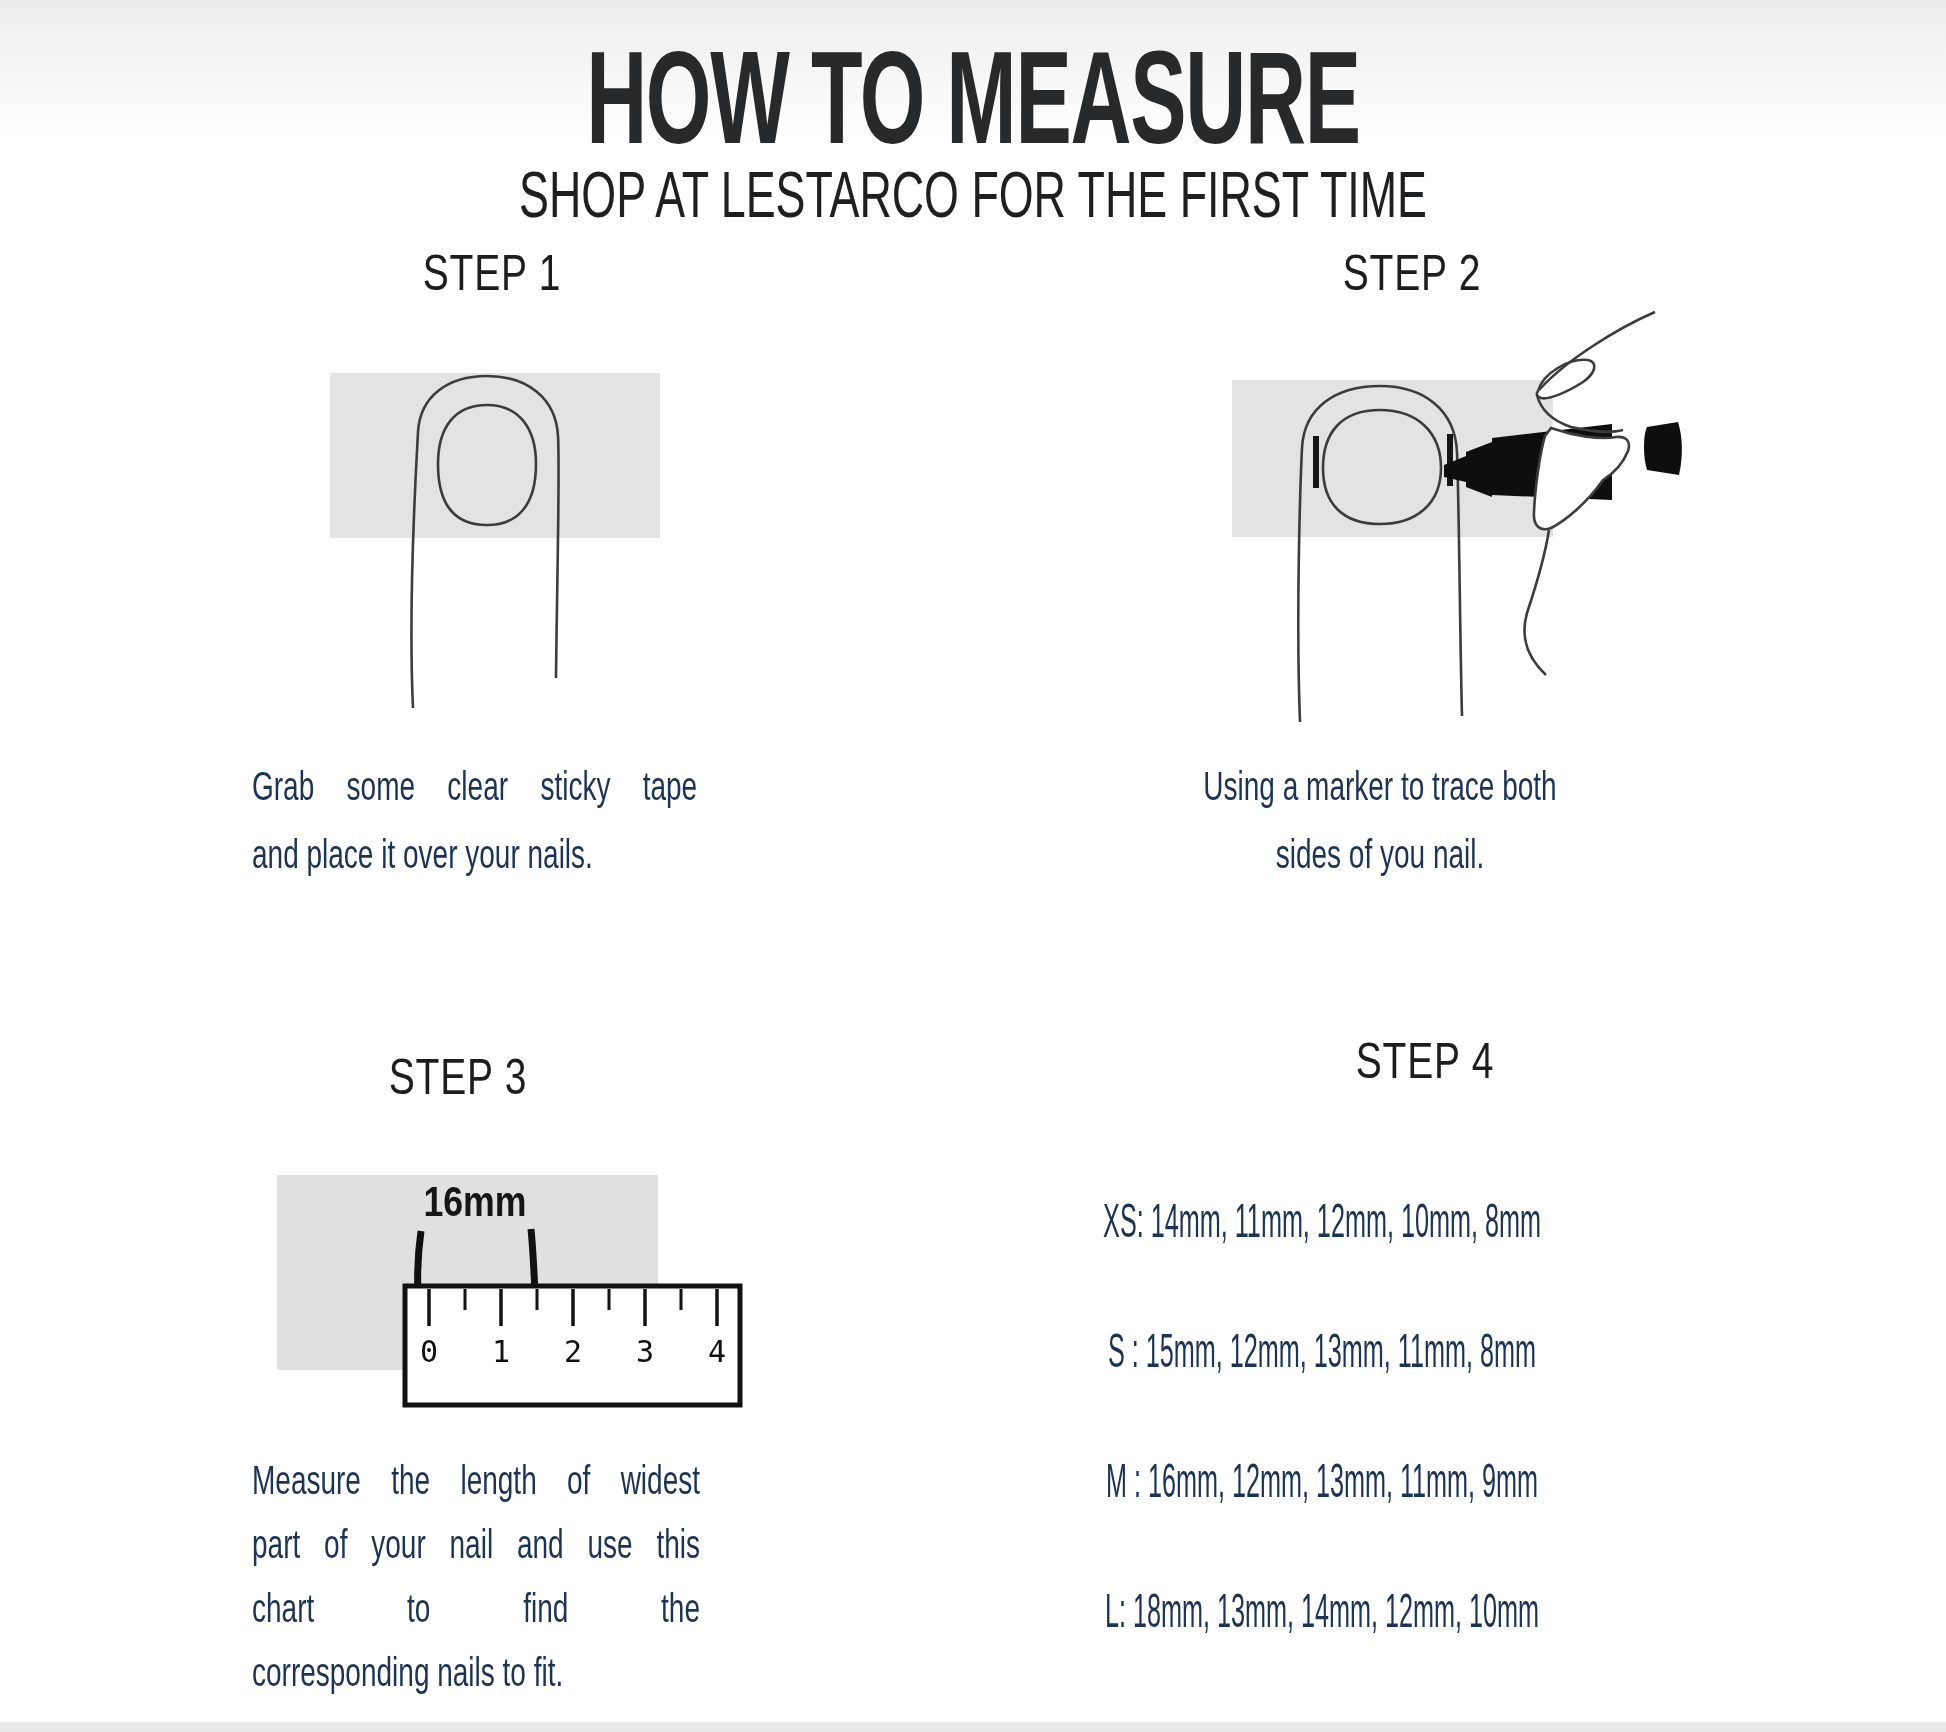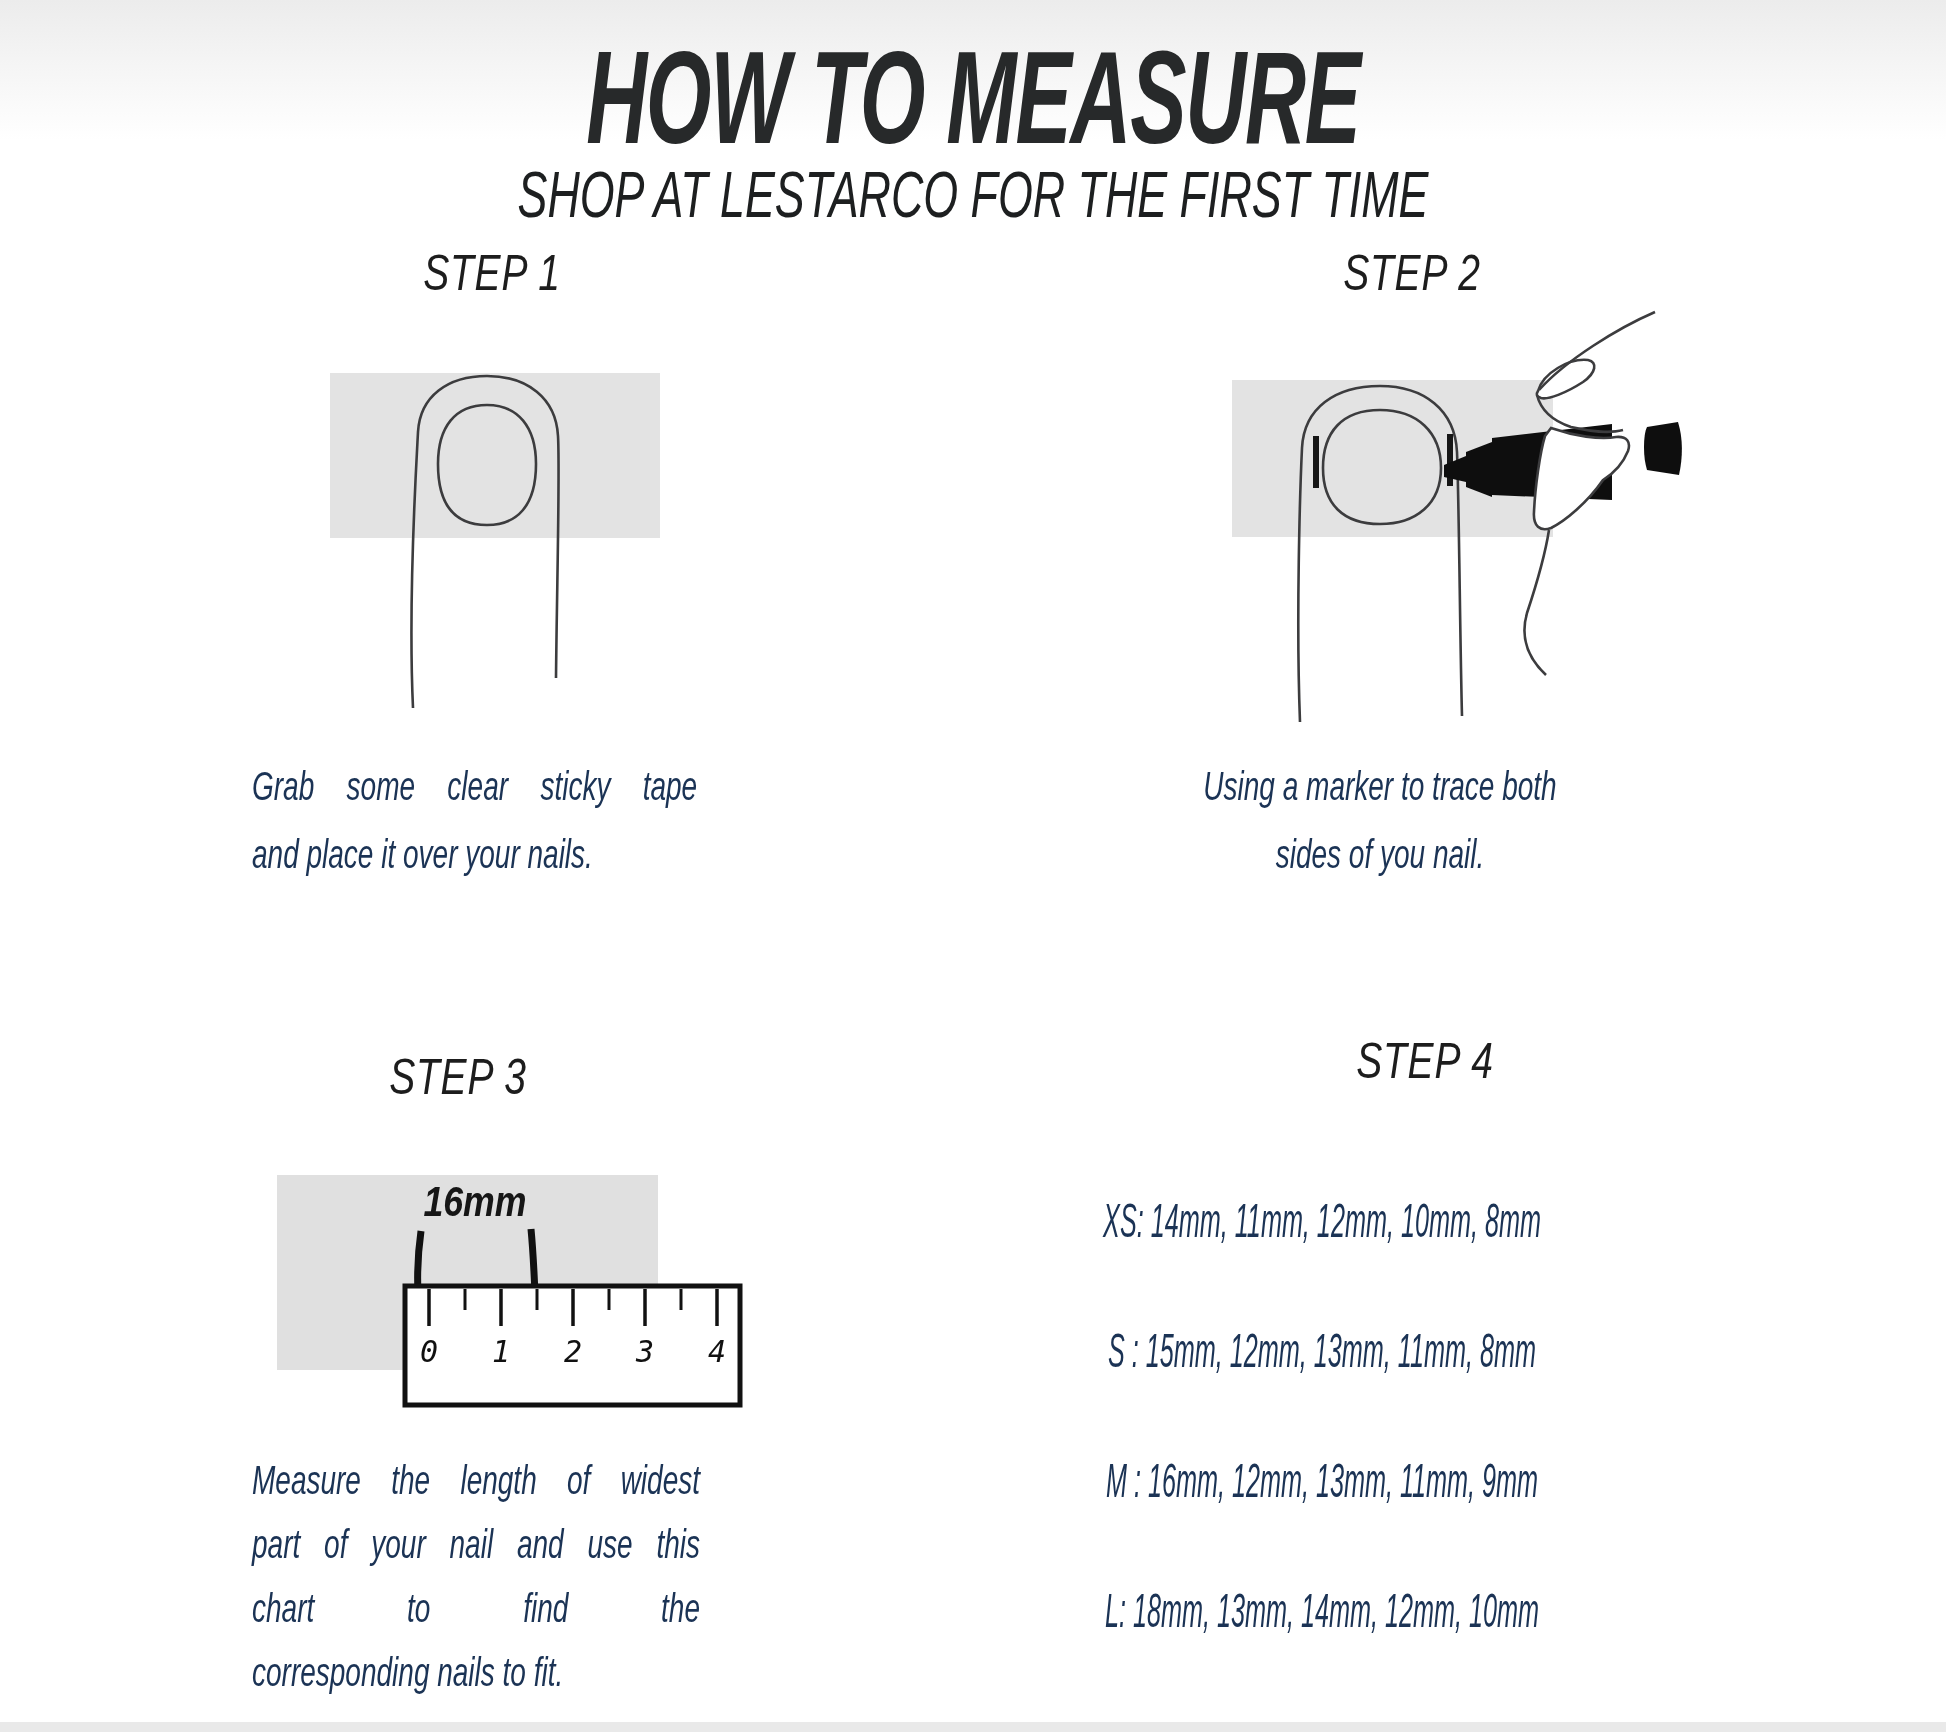--- a/index.html
+++ b/index.html
@@ -2,21 +2,20 @@
 <html style="--navy: #1b3355; --heading: #1d1d1d; --tape: #e3e3e3; --line: #3c3c3e; --ink: #111111;"><head>
 <meta charset="utf-8">
 <style>
   :root{
     --navy:#1b3355; --heading:#1d1d1d; --tape:#e3e3e3; --line:#3c3c3e; --ink:#111111;
   }
   html,body{margin:0;padding:0;background:#ffffff;}
   .canvas{
     position:relative; width:1946px; height:1732px; overflow:hidden; background:#ffffff;
     font-family:"Liberation Sans", sans-serif;
-    font-style:italic;
   }
   .top-fade{position:absolute;left:0;top:0;width:1946px;height:140px;
     background:linear-gradient(#ececec,#ffffff);}
   .bottom-strip{position:absolute;left:0;top:1722px;width:1946px;height:10px;background:#e9e9e9;}
   .abs{position:absolute;}
   .page-title{
     left:0; top:22px; width:1946px; text-align:center;
     font-size:132px; font-weight:700; color:#27292a; letter-spacing:-2px;
     transform:scaleX(0.64); transform-origin:50% 0; white-space:nowrap; z-index:2;
   }

